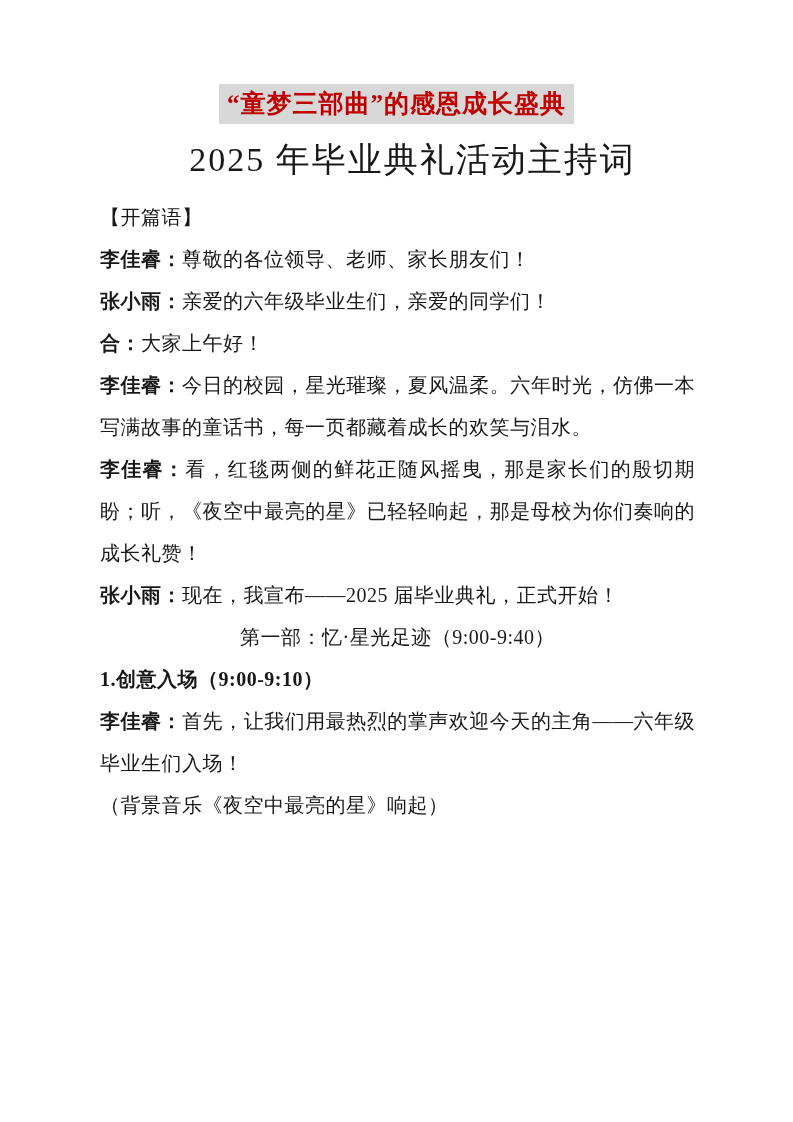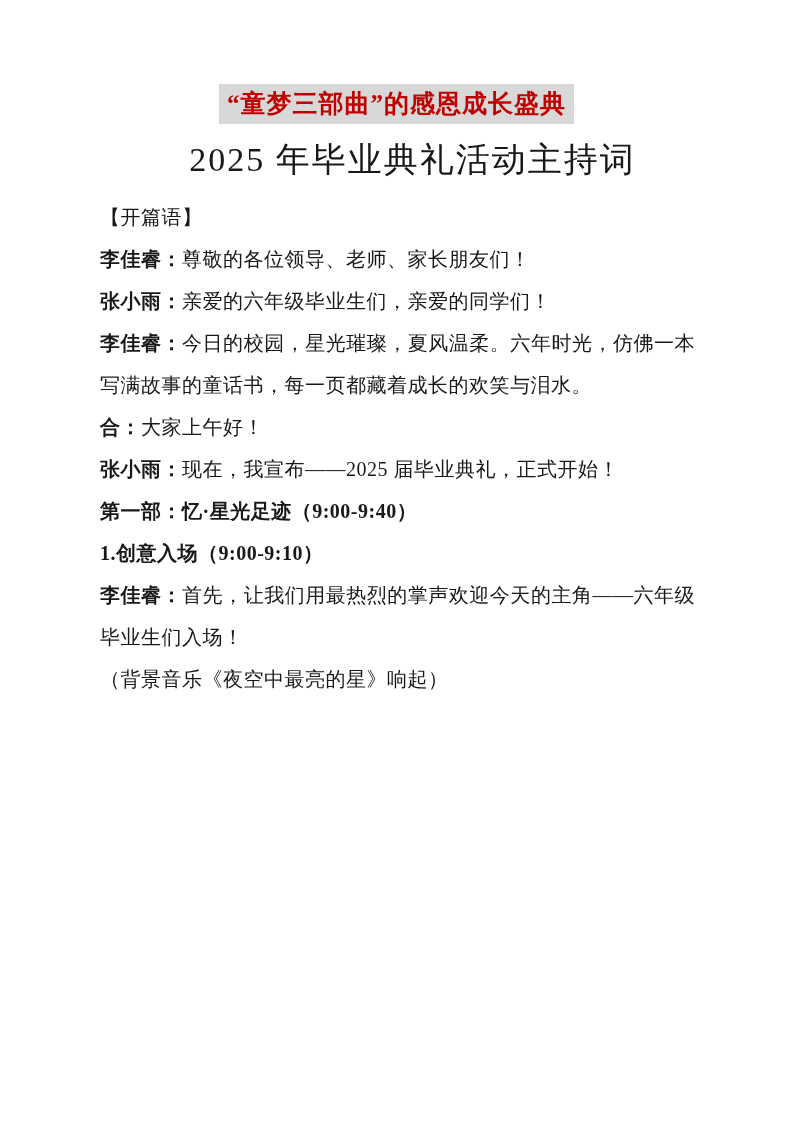--- a/index.html
+++ b/index.html
@@ -47,21 +47,22 @@
     text-align: justify;
     letter-spacing: 0.5px;
   }
   .doc-body p {
     margin: 0;
   }
   .spk {
     font-weight: 700;
   }
   .part-heading {
-    font-weight: 700;
+    text-align: center;
+    font-weight: 400;
   }
   .subheading {
     font-weight: 700;
   }
 </style>
 </head>
 <body>
 
 <div class="page">
 
@@ -72,25 +73,26 @@
   <h1 class="doc-title">2025 年毕业典礼活动主持词</h1>
 
   <div class="doc-body">
 
     <p>【开篇语】</p>
 
     <p><span class="spk">李佳睿：</span><span>尊敬的各位领导、老师、家长朋友们！</span></p>
 
     <p><span class="spk">张小雨：</span><span>亲爱的六年级毕业生们，亲爱的同学们！</span></p>
 
+    <p><span class="spk">合：</span><span>大家上午好！</span></p>
+
     <p><span class="spk">李佳睿：</span><span>今日的校园，星光璀璨，夏风温柔。六年时光，仿佛一本写满故事的童话书，每一页都藏着成长的欢笑与泪水。</span></p>
 
-    <p><span class="spk">合：</span><span>大家上午好！</span></p>
 
-
+    <p><span class="spk">李佳睿：</span><span>看，红毯两侧的鲜花正随风摇曳，那是家长们的殷切期盼；听，《夜空中最亮的星》已轻轻响起，那是母校为你们奏响的成长礼赞！</span></p>
 
     <p><span class="spk">张小雨：</span><span>现在，我宣布——2025 届毕业典礼，正式开始！</span></p>
 
     <p class="part-heading">第一部：忆·星光足迹（9:00-9:40）</p>
 
     <p class="subheading">1.创意入场（9:00-9:10）</p>
 
     <p><span class="spk">李佳睿：</span><span>首先，让我们用最热烈的掌声欢迎今天的主角——六年级毕业生们入场！</span></p>
 
     <p>（背景音乐《夜空中最亮的星》响起）</p>

